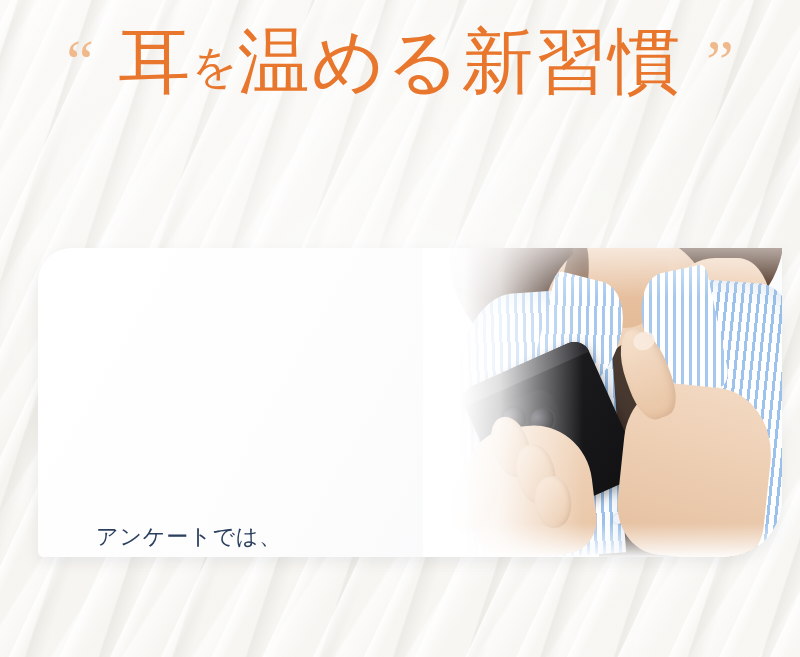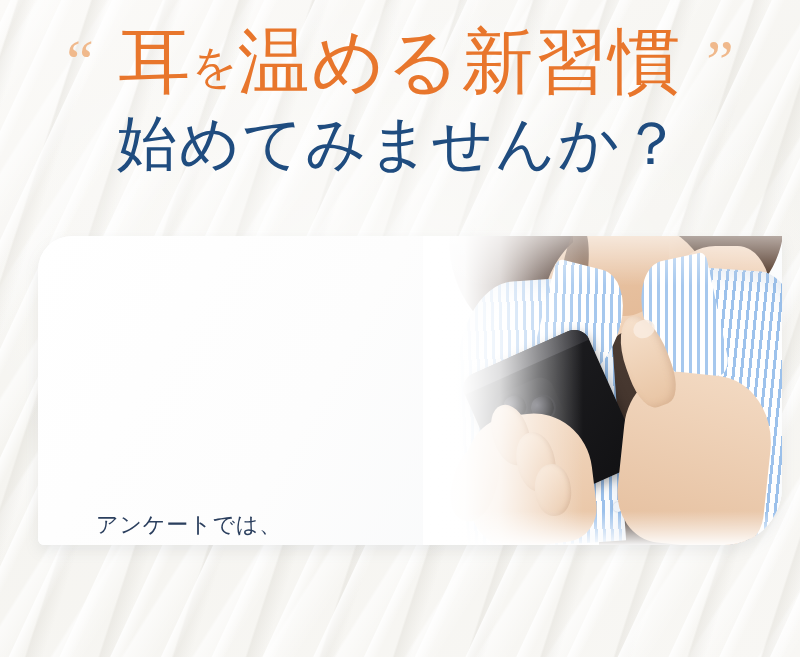--- a/index.html
+++ b/index.html
@@ -84,21 +84,21 @@
     color:#1f4c7f;
     font-size:60px;
     letter-spacing:.03em;
     line-height:1;
     font-weight:400;
   }
 
   
   .card{
     position:absolute;
-    left:38px;top:236px;
+    left:38px;top:248px;
     width:744px;height:309px;
     background:#ffffff;
     border-radius:34px 0 58px 6px;
     box-shadow:0 6px 14px rgba(130,138,150,.13);
     overflow:hidden;
   }
   .card-sheen{
     position:absolute;inset:0;
     background:linear-gradient(120deg,#ffffff 0%,#fdfdfd 40%,#f4f6f8 100%);
   }
@@ -288,21 +288,20 @@
 
 <div class="paper-texture"></div>
 <div class="paper-vignette"></div>
 
 <div class="headline-block">
   <div class="headline-row1">
     <span class="quote-mark quote-open">“</span>
     <span class="headline-main"><span>耳</span><span class="small-kana">を</span><span>温める新習慣</span></span>
     <span class="quote-mark quote-close">”</span>
   </div>
-  <div class="headline-row2">始めてみませんか？</div>
 </div>
 
 <div class="card">
   <div class="card-sheen"></div>
 
   <div class="photo">
     <div class="photo-canvas">
       <div class="hair-left"></div>
       <div class="hair-right"></div>
       <div class="skin-chest"></div>

